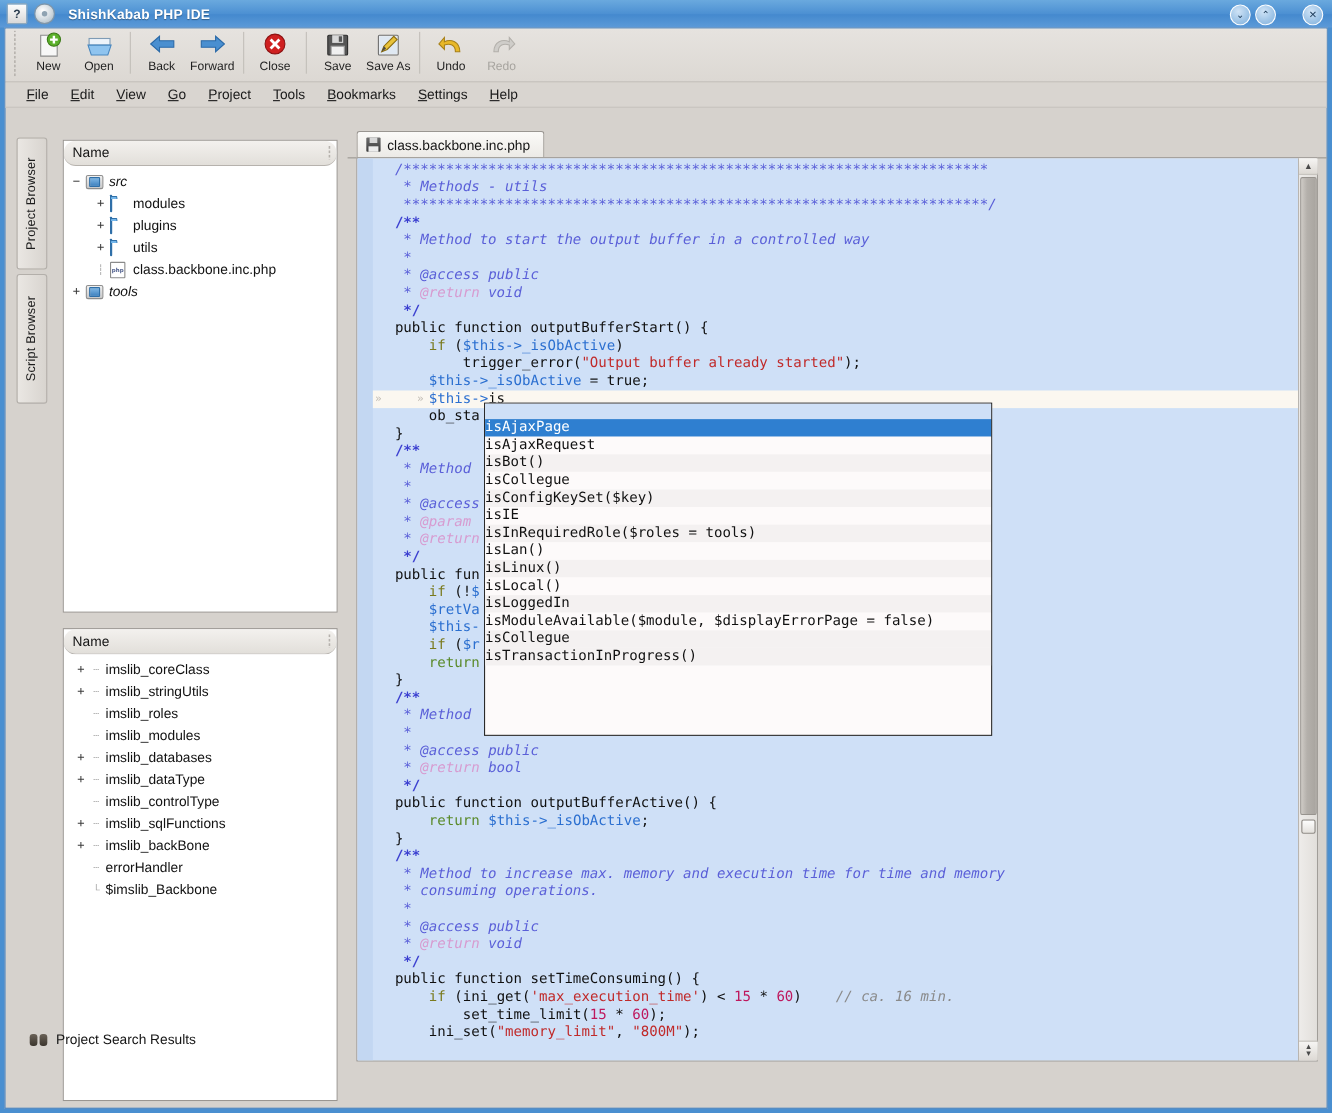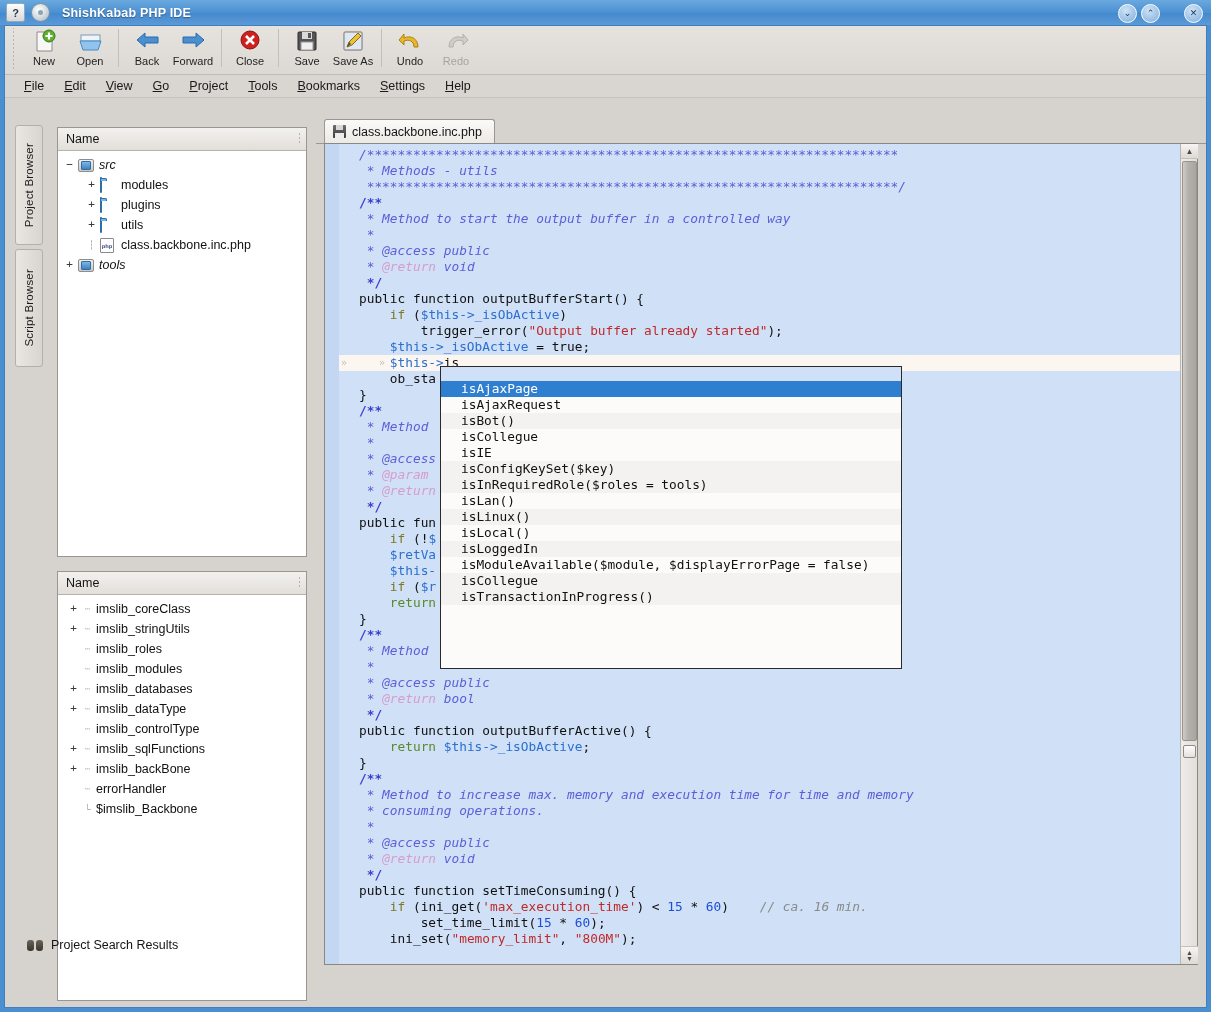--- a/index.html
+++ b/index.html
@@ -105,21 +105,21 @@
   }
   
   .panel{
     position:absolute;background:#ffffff;
     border:1px solid #9a9691;
   }
   .panel-head{
     height:22px;background:linear-gradient(180deg,#f3f1ee 0%,#e2dfda 100%);
     border-bottom:1px solid #b6b2ad;
     display:flex;align-items:center;padding-left:8px;
-    font-size:12.5px;color:#141414;position:relative;
+    font-size:12.5px;color:#141414;position:relative;border-radius:11px;
   }
   .panel-head .grip{
     position:absolute;right:4px;top:4px;width:4px;height:13px;
     background-image:radial-gradient(#b5b1ac 1px,transparent 1px);
     background-size:3px 4px;background-repeat:repeat-y;
   }
   .tree{padding:4px 0 0 0;overflow:hidden;}
   .trow{display:flex;align-items:center;height:20px;padding-left:6px;font-size:12.5px;color:#111;white-space:nowrap;}
   .exp{
     width:11px;height:11px;line-height:10px;text-align:center;
@@ -199,21 +199,21 @@
   .mk1{left:2px;}
   .mk2{left:40px;}
   .cmt{color:#5a5fd8;font-style:italic;}
   .cmtb{color:#3b3fd0;font-weight:bold;font-style:normal;}
   .tag{color:#d79bd0;font-style:italic;}
   .gray{color:#8a8a8a;font-style:italic;margin-top:20px;}
   .kw{color:#101010;font-weight:normal;}
   .kw2{color:#7a7a1e;}
   .var{color:#2b6fd0;}
   .str{color:#c02a2a;}
-  .num{color:#1d4ed8;}
+  .num{color:#be185d;}
   .fn{color:#101010;}
   .ret{color:#5a8a2a;}
   
   #vscroll{
     position:absolute;right:0;top:0;width:17px;height:100%;
     background:linear-gradient(90deg,#eeecea,#e2dfdb);
     border-left:1px solid #b9b5b0;box-sizing:border-box;
   }
   .sb-arrow{
     width:17px;height:15px;display:flex;align-items:center;justify-content:center;
@@ -234,21 +234,21 @@
     border:1px solid #8e8a85;border-radius:2px;box-sizing:border-box;
   }
   
   #autocomplete{
     position:absolute;left:115px;top:222px;width:462px;height:303px;
     background:#fdfafa;border:1px solid #2a2a2a;box-sizing:border-box;
     z-index:20;
   }
   #ac-top{height:14px;background:#cfe0f7;}
   .ac-item{
-    height:16px;line-height:16px;padding-left:20px;
+    height:16px;line-height:16px;padding-left:0;
     font-family:"DejaVu Sans Mono","Liberation Mono",monospace;
     font-size:12.8px;color:#111;white-space:nowrap;
     background:#fdfafa;
   }
   .ac-item.alt{background:#f4f1f1;}
   .ac-item.sel{background:#2f7fd0;color:#ffffff;}
   
   #statusbar{
     position:absolute;left:0;bottom:0;width:1201px;height:40px;
     display:flex;align-items:center;padding-left:22px;gap:8px;
@@ -545,22 +545,22 @@
             <div id="gutter"></div>
 
             <div id="code"><div class="ln"><span class="cmt">/*********************************************************************</span></div><div class="ln"><span class="cmt"> * Methods - utils</span></div><div class="ln"><span class="cmt"> *********************************************************************/</span></div><div class="ln"><span class="cmtb">/**</span></div><div class="ln"><span class="cmt"> * Method to start the output buffer in a controlled way</span></div><div class="ln"><span class="cmt"> *</span></div><div class="ln"><span class="cmt"> * </span><span class="cmt">@access public</span></div><div class="ln"><span class="cmt"> * </span><span class="tag">@return</span><span class="cmt"> void</span></div><div class="ln"><span class="cmtb"> */</span></div><div class="ln"><span class="kw">public function outputBufferStart() {</span></div><div class="ln">    <span class="kw2">if</span> (<span class="var">$this-&gt;_isObActive</span>)</div><div class="ln">        <span class="fn">trigger_error</span>(<span class="str">"Output buffer already started"</span>);</div><div class="ln">    <span class="var">$this-&gt;_isObActive</span> = <span class="kw">true</span>;</div><div class="ln cur"><span class="mk mk1">»</span><span class="mk mk2">»</span>    <span class="var">$this-&gt;</span>is</div><div class="ln">    <span class="fn">ob_sta</span></div><div class="ln"><span class="kw">}</span></div><div class="ln"><span class="cmtb">/**</span></div><div class="ln"><span class="cmt"> * Method </span></div><div class="ln"><span class="cmt"> *</span></div><div class="ln"><span class="cmt"> * </span><span class="cmt">@access</span></div><div class="ln"><span class="cmt"> * </span><span class="tag">@param</span></div><div class="ln"><span class="cmt"> * </span><span class="tag">@return</span></div><div class="ln"><span class="cmtb"> */</span></div><div class="ln"><span class="kw">public fun</span></div><div class="ln">    <span class="kw2">if</span> (!<span class="var">$</span></div><div class="ln">    <span class="var">$retVa</span></div><div class="ln">    <span class="var">$this-</span></div><div class="ln">    <span class="kw2">if</span> (<span class="var">$r</span></div><div class="ln">    <span class="ret">return</span></div><div class="ln"><span class="kw">}</span></div><div class="ln"><span class="cmtb">/**</span></div><div class="ln"><span class="cmt"> * Method</span></div><div class="ln"><span class="cmt"> *</span></div><div class="ln"><span class="cmt"> * </span><span class="cmt">@access public</span></div><div class="ln"><span class="cmt"> * </span><span class="tag">@return</span><span class="cmt"> bool</span></div><div class="ln"><span class="cmtb"> */</span></div><div class="ln"><span class="kw">public function outputBufferActive() {</span></div><div class="ln">    <span class="ret">return</span> <span class="var">$this-&gt;_isObActive</span>;</div><div class="ln"><span class="kw">}</span></div><div class="ln"><span class="cmtb">/**</span></div><div class="ln"><span class="cmt"> * Method to increase max. memory and execution time for time and memory</span></div><div class="ln"><span class="cmt"> * consuming operations.</span></div><div class="ln"><span class="cmt"> *</span></div><div class="ln"><span class="cmt"> * </span><span class="cmt">@access public</span></div><div class="ln"><span class="cmt"> * </span><span class="tag">@return</span><span class="cmt"> void</span></div><div class="ln"><span class="cmtb"> */</span></div><div class="ln"><span class="kw">public function setTimeConsuming() {</span></div><div class="ln">    <span class="kw2">if</span> (<span class="fn">ini_get</span>(<span class="str">'max_execution_time'</span>) &lt; <span class="num">15</span> * <span class="num">60</span>)    <span class="gray">// ca. 16 min.</span></div><div class="ln">        <span class="fn">set_time_limit</span>(<span class="num">15</span> * <span class="num">60</span>);</div><div class="ln">    <span class="fn">ini_set</span>(<span class="str">"memory_limit"</span>, <span class="str">"800M"</span>);</div></div>
 
             <div id="autocomplete">
               <div id="ac-top"></div>
               <div class="ac-item sel">isAjaxPage</div>
               <div class="ac-item">isAjaxRequest</div>
               <div class="ac-item alt">isBot()</div>
               <div class="ac-item">isCollegue</div>
+              <div class="ac-item alt">isConfigKeySet($key)</div>
               <div class="ac-item">isIE</div>
-              <div class="ac-item alt">isConfigKeySet($key)</div>
               <div class="ac-item alt">isInRequiredRole($roles = tools)</div>
               <div class="ac-item">isLan()</div>
               <div class="ac-item alt">isLinux()</div>
               <div class="ac-item">isLocal()</div>
               <div class="ac-item alt">isLoggedIn</div>
               <div class="ac-item">isModuleAvailable($module, $displayErrorPage = false)</div>
               <div class="ac-item alt">isCollegue</div>
               <div class="ac-item alt">isTransactionInProgress()</div>
             </div>
           </div>

